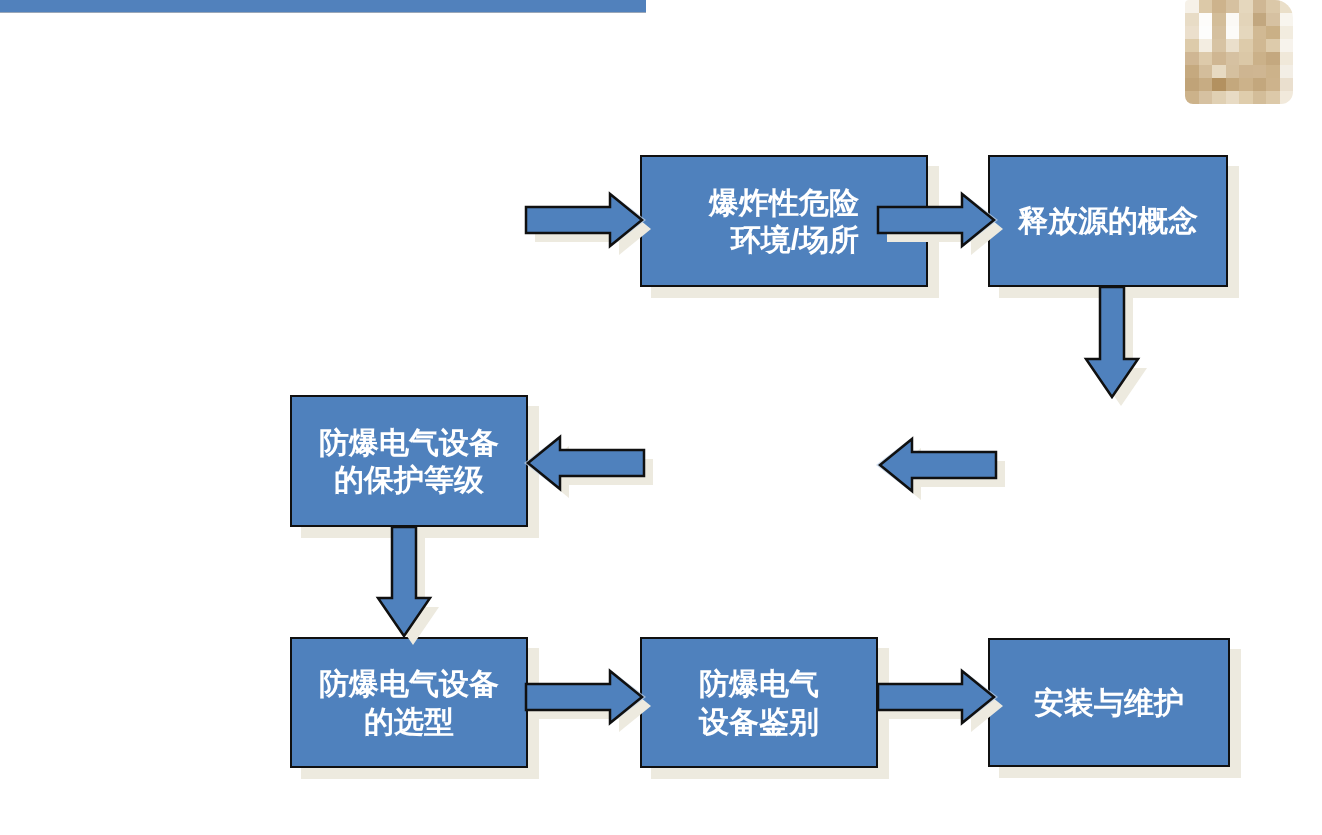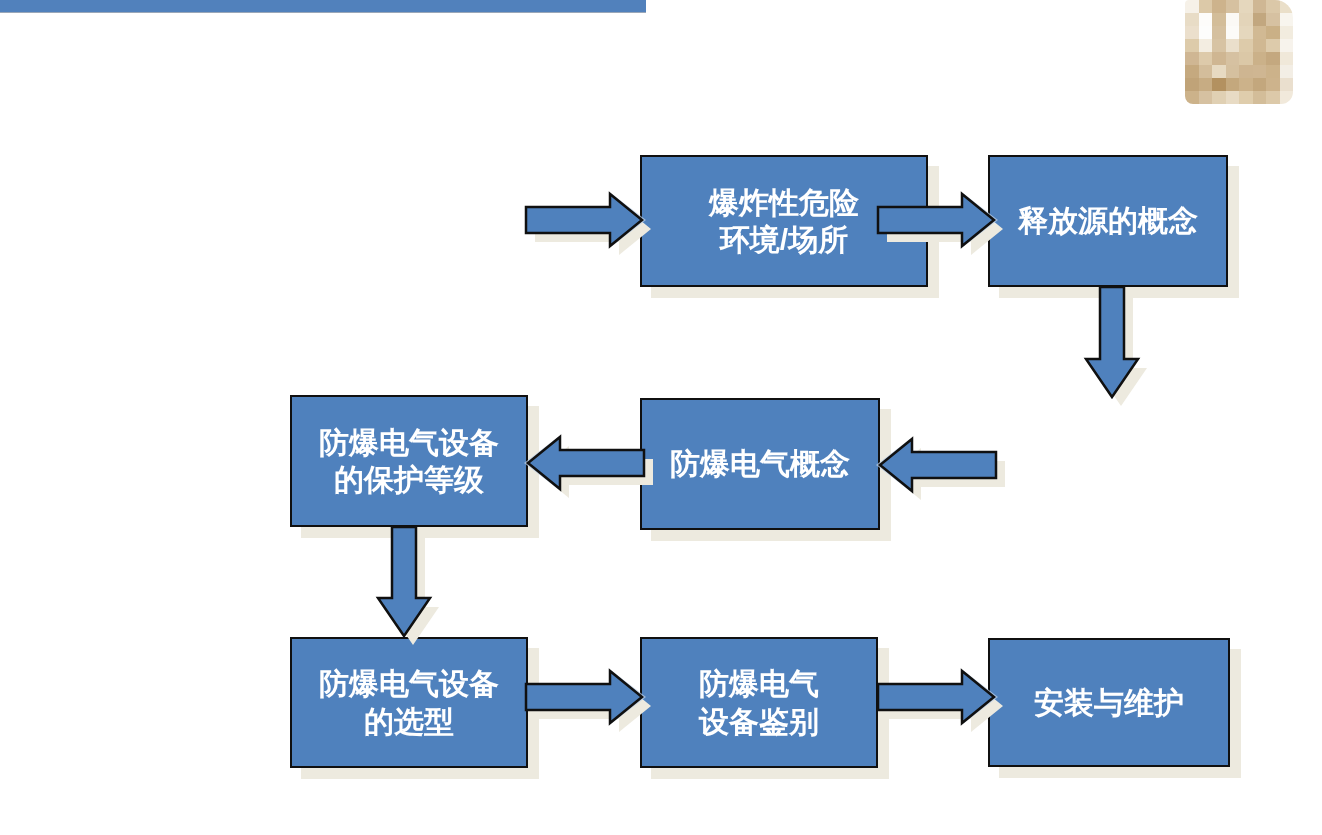--- a/index.html
+++ b/index.html
@@ -102,31 +102,28 @@
       <div style="background: rgb(204, 178, 138);"></div>
       <div style="background: rgb(214, 193, 161);"></div>
       <div style="background: rgb(224, 208, 179);"></div>
       <div style="background: rgb(232, 219, 196);"></div>
       <div style="background: rgb(223, 205, 172);"></div>
       <div style="background: rgb(211, 189, 153);"></div>
       <div style="background: rgb(220, 201, 169);"></div>
       <div style="background: rgb(241, 233, 219);"></div>
     </div>
 
-  <div class="flow-box" style="left:640px;top:155px;width:288px;height:132px;">
+  <div class="flow-box" style="left:640px;top:155px;width:288px;height:132px;text-align:right;">
     <span>爆炸性危险
 环境/场所</span>
   </div>
   <div class="flow-box" style="left:988px;top:155px;width:240px;height:132px;">
     <span>释放源的概念</span>
   </div>
 
-  <div class="flow-box" style="left:640px;top:398px;width:240px;height:132px;">
-    <span>防爆电气概念</span>
-  </div>
   <div class="flow-box" style="left:290px;top:395px;width:238px;height:132px;">
     <span>防爆电气设备
 的保护等级</span>
   </div>
 
   <div class="flow-box" style="left:290px;top:637px;width:238px;height:131px;">
     <span>防爆电气设备
 的选型</span>
   </div>
   <div class="flow-box" style="left:988px;top:638px;width:242px;height:129px;">

